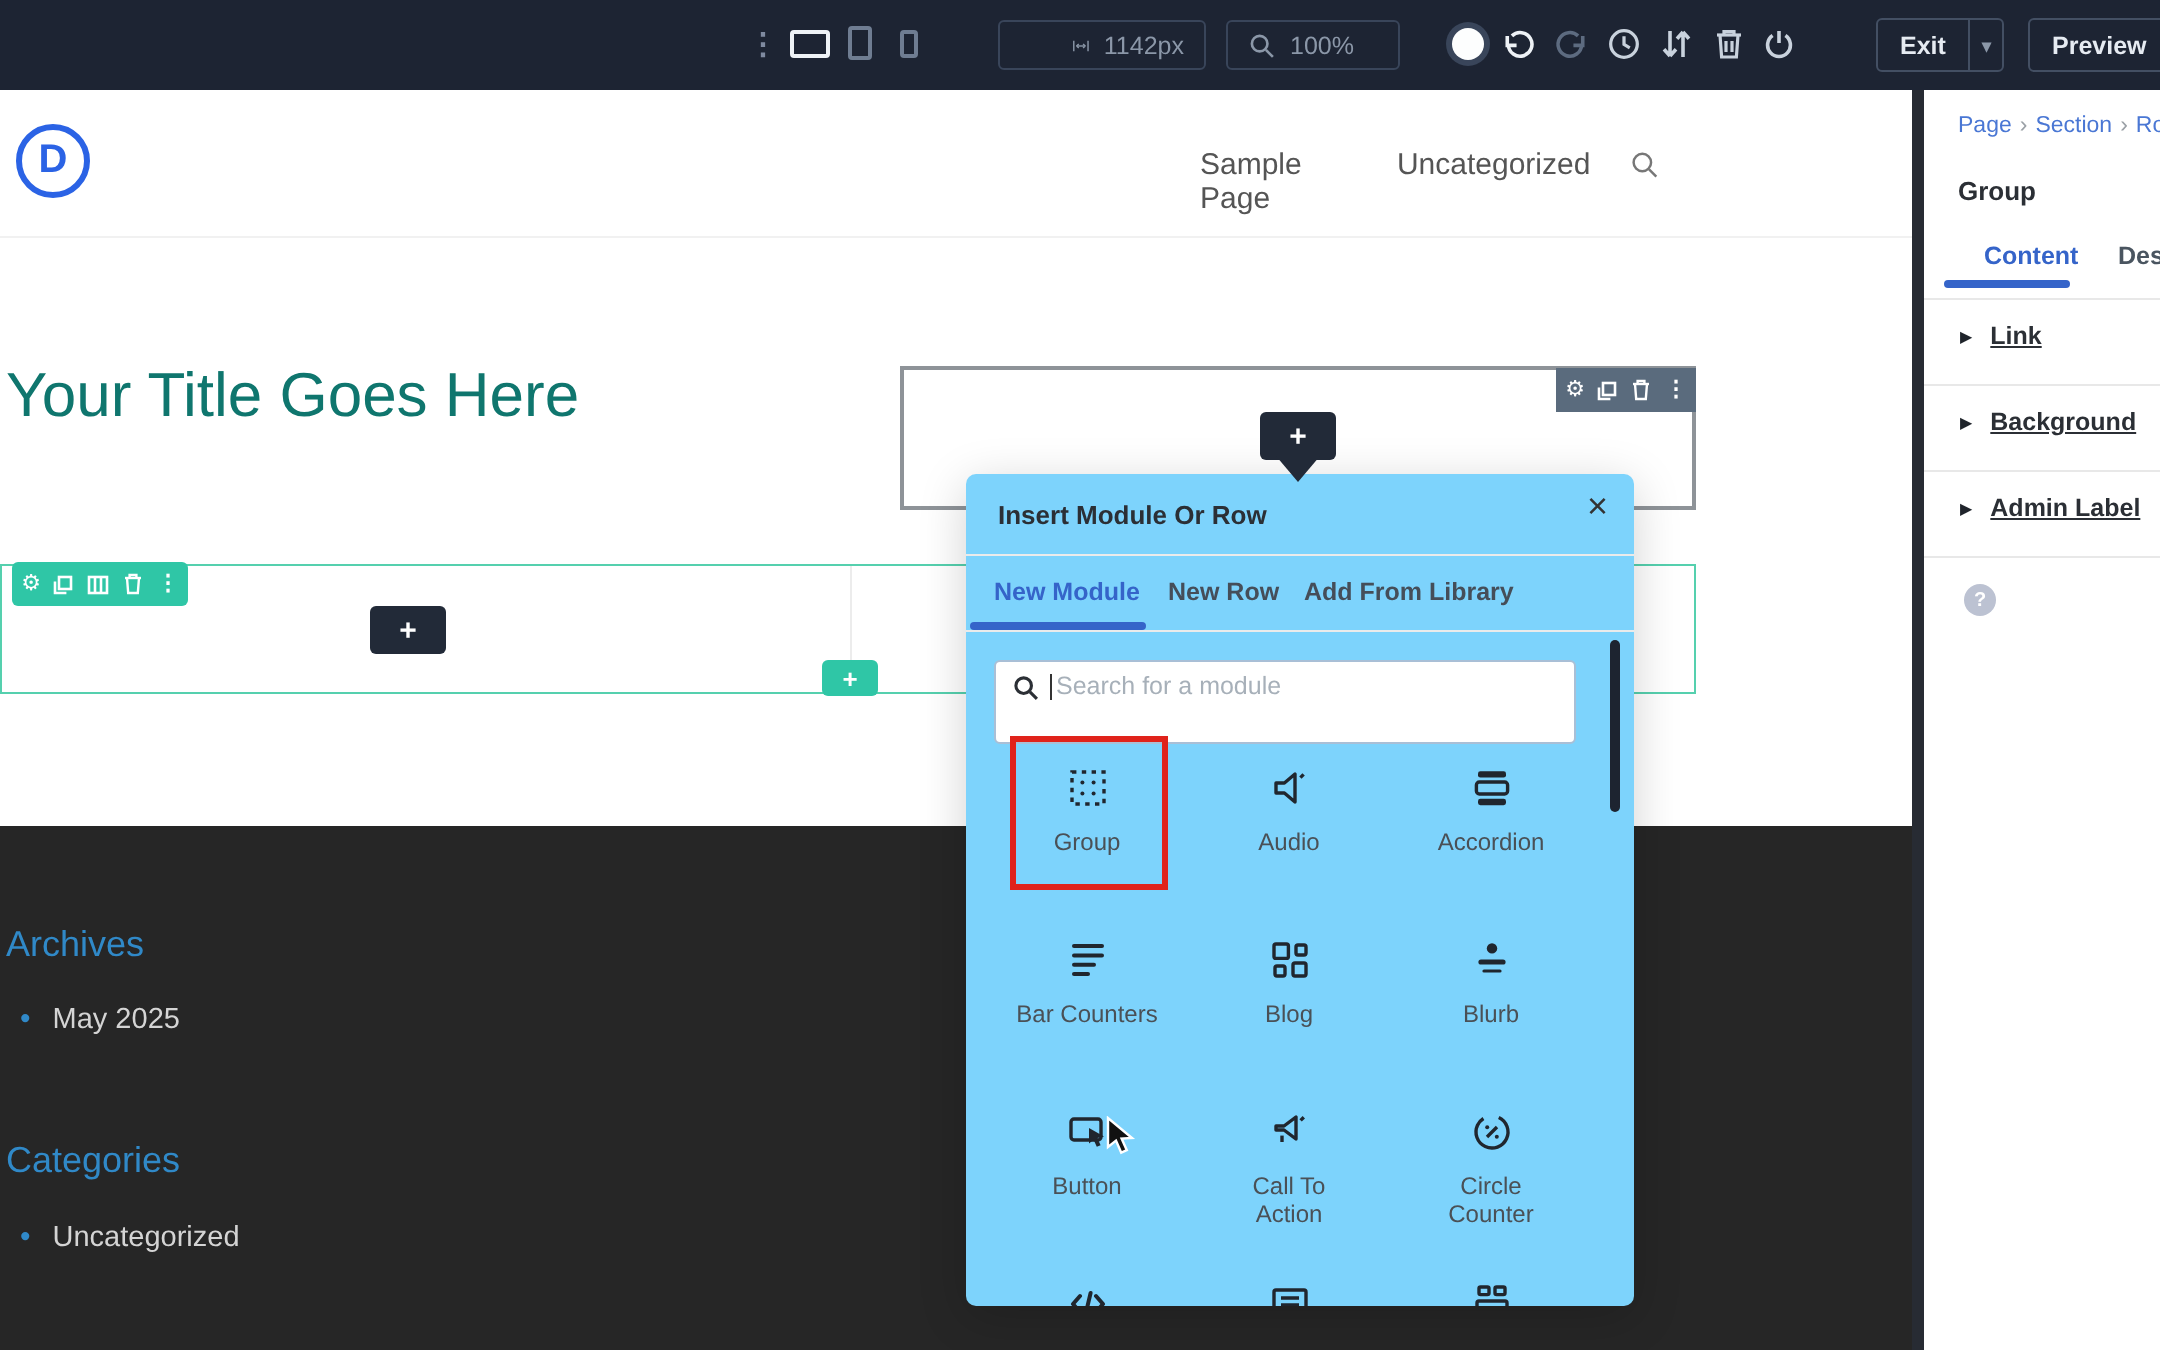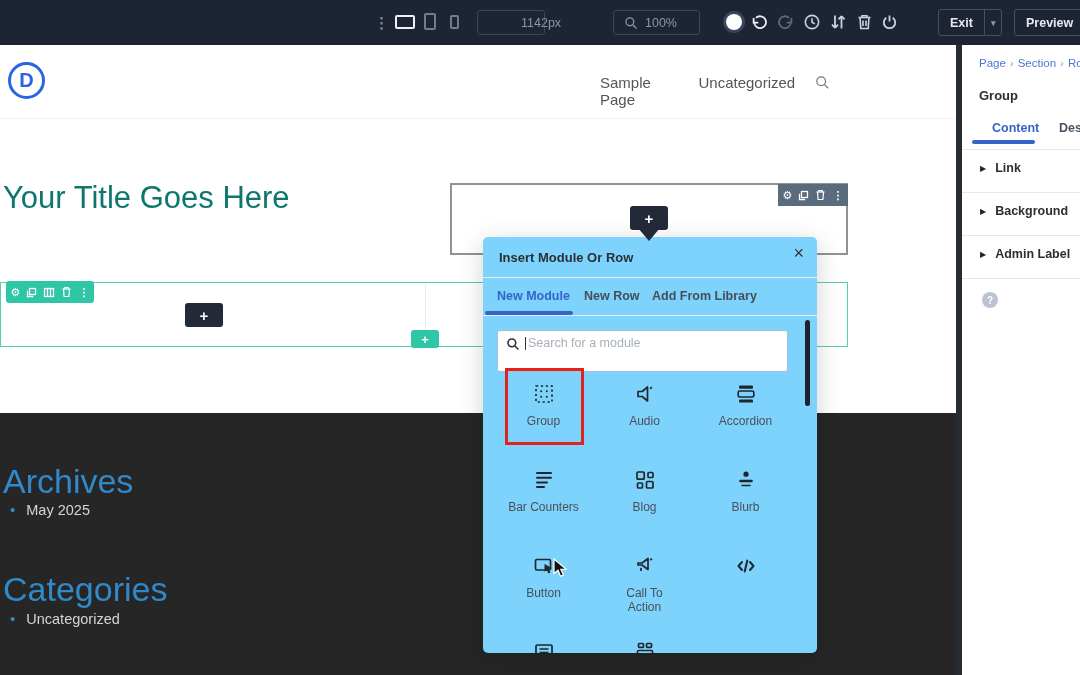--- a/index.html
+++ b/index.html
@@ -34,21 +34,21 @@
   .add-tail{position:absolute;left:638px;top:228px;width:0;height:0;border-left:11px solid transparent;border-right:11px solid transparent;border-top:13px solid #222a38;z-index:7;}
 
   
   .green-row{position:absolute;left:0;top:282px;width:848px;height:65px;border:1px solid #55d0ae;background:#fff;z-index:1;}
   .col-divider{position:absolute;left:425px;top:283px;width:1px;height:63px;background:#ececec;z-index:1;}
   .green-toolbar{position:absolute;left:6px;top:281px;width:88px;height:22px;background:#2fc6a6;border-radius:3px;display:flex;align-items:center;justify-content:center;gap:6px;z-index:3;color:#fff;}
   .green-plus{position:absolute;left:411px;top:330px;width:28px;height:18px;background:#2fc6a6;border-radius:3px;color:#fff;font-size:13px;font-weight:bold;display:flex;align-items:center;justify-content:center;z-index:2;line-height:1;}
 
   
   .site-footer{position:absolute;left:0;top:413px;width:957px;height:262px;background:#262626;z-index:1;}
-  .foot-h{position:absolute;left:3px;font-size:34px;font-weight:500;color:#3089c8;}
+  .foot-h{position:absolute;left:3px;font-size:18px;font-weight:500;color:#3089c8;}
   .foot-li{position:absolute;left:10px;display:flex;gap:11px;font-size:14.5px;color:#d4d4d4;align-items:baseline;}
   .foot-li .blt{color:#3089c8;font-size:15px;}
 
   
   .modal{position:absolute;left:483px;top:237px;width:334px;height:416px;background:#7dd3fc;border-radius:5px;box-shadow:0 5px 24px rgba(0,0,0,.18);z-index:6;overflow:hidden;padding-left:48px;}
   .modal-title{position:absolute;left:16px;top:13px;font-size:13px;font-weight:bold;color:#2b2f35;}
   .modal-close{position:absolute;right:13px;top:6px;font-size:18px;color:#333;cursor:pointer;}
   .m-div{position:absolute;left:0;width:334px;height:1px;background:#ebebeb;}
   .m-tab{position:absolute;top:52px;font-size:12.5px;font-weight:bold;color:#454e59;}
   .m-tab.active{color:#3564c9;}
@@ -70,38 +70,38 @@
   .sb{position:absolute;}
   .crumb{display:flex;gap:4px;font-size:11.5px;white-space:nowrap;}
   .crumb .c{color:#4a77d4;}
   .crumb .s{color:#9aa0a6;}
   .sb-heading{font-size:13px;font-weight:bold;color:#2b2f35;}
   .sb-tab{font-size:12.5px;font-weight:bold;margin-left:13px;}
   .sb-underline{position:absolute;left:10px;top:95px;width:63px;height:4px;background:#3564c9;border-radius:2px;}
   .sb-div{position:absolute;left:0;width:118px;height:1px;background:#e8e8e8;}
   .sb-row{position:absolute;left:18px;display:flex;align-items:center;gap:9px;}
   .sb-row .tri{font-size:8px;color:#1f242b;}
-  .sb-row .sl{font-size:12.5px;font-weight:bold;color:#2b2f35;}
+  .sb-row .sl{font-size:12.5px;font-weight:bold;color:#2b2f35;text-decoration:underline;}
   .help-circle{position:absolute;left:20px;top:247px;width:16px;height:16px;border-radius:50%;background:#bcc2d2;color:#fff;font-size:10px;font-weight:bold;display:flex;align-items:center;justify-content:center;}
 
   .cursor{position:absolute;left:553px;top:558px;z-index:30;}
   svg{display:block;}
 </style>
 </head>
 <body>
 
 <div class="stage">
 
   <div class="topbar">
     <div class="abs menu-dots" style="left:374px;top:15px;">⋮</div>
     <div class="abs dev-desktop" style="left:395px;top:15px;"></div>
     <div class="abs dev-tablet" style="left:424px;top:13px;"></div>
     <div class="abs dev-phone" style="left:450px;top:15px;"></div>
 
-    <div class="tb-field" style="left:477px;top:10px;width:68px;padding-left:36px;">
+    <div class="tb-field" style="left:499px;top:10px;width:104px;padding-left:36px;">
       <svg width="16" height="14" viewBox="0 0 20 16">
           <g stroke="#8b97a8" stroke-width="1.6" fill="none">
             <path d="M2 2 v12 M18 2 v12"></path>
             <path d="M5 8 h10"></path>
             <path d="M5 8 l2.6-2.2 M5 8 l2.6 2.2 M15 8 l-2.6-2.2 M15 8 l-2.6 2.2"></path>
           </g>
         </svg>
       <span>1142px</span>
     </div>
 
@@ -342,20 +342,31 @@
       <div class="m-cell">
         <svg class="mi" viewBox="0 0 24 24">
             <g stroke="#20262e" stroke-width="1.7" fill="none" stroke-linejoin="round">
               <path d="M5 9 h4 l6-4.5 v11 l-6-4.5 h-4 z"></path>
               <path d="M8 13.8 v3.2"></path>
               <path d="M17.3 6.2 l1.6-1.6"></path>
             </g>
           </svg>
         <span class="ml">Call To Action</span>
       </div>
+      <div class="m-cell">
+        <svg class="mi" viewBox="0 0 24 24">
+            <g stroke="#20262e" stroke-width="1.7" fill="none">
+              <circle cx="12" cy="12" r="8" stroke-dasharray="42 8" transform="rotate(-65 12 12)"></circle>
+              <path d="M9.5 14.5 L14.5 9.5"></path>
+            </g>
+            <circle cx="9.6" cy="9.6" r="1" fill="#20262e"></circle>
+            <circle cx="14.4" cy="14.4" r="1" fill="#20262e"></circle>
+          </svg>
+        <span class="ml">Circle Counter</span>
+      </div>
 
       <div class="m-cell">
         <svg class="mi" viewBox="0 0 24 24">
             <g stroke="#20262e" stroke-width="2" fill="none" stroke-linecap="round" stroke-linejoin="round">
               <path d="M8 8 L4.5 12 L8 16"></path>
               <path d="M16 8 L19.5 12 L16 16"></path>
               <path d="M13.3 6.5 L10.7 17.5"></path>
             </g>
           </svg>
         <span class="ml"></span>

